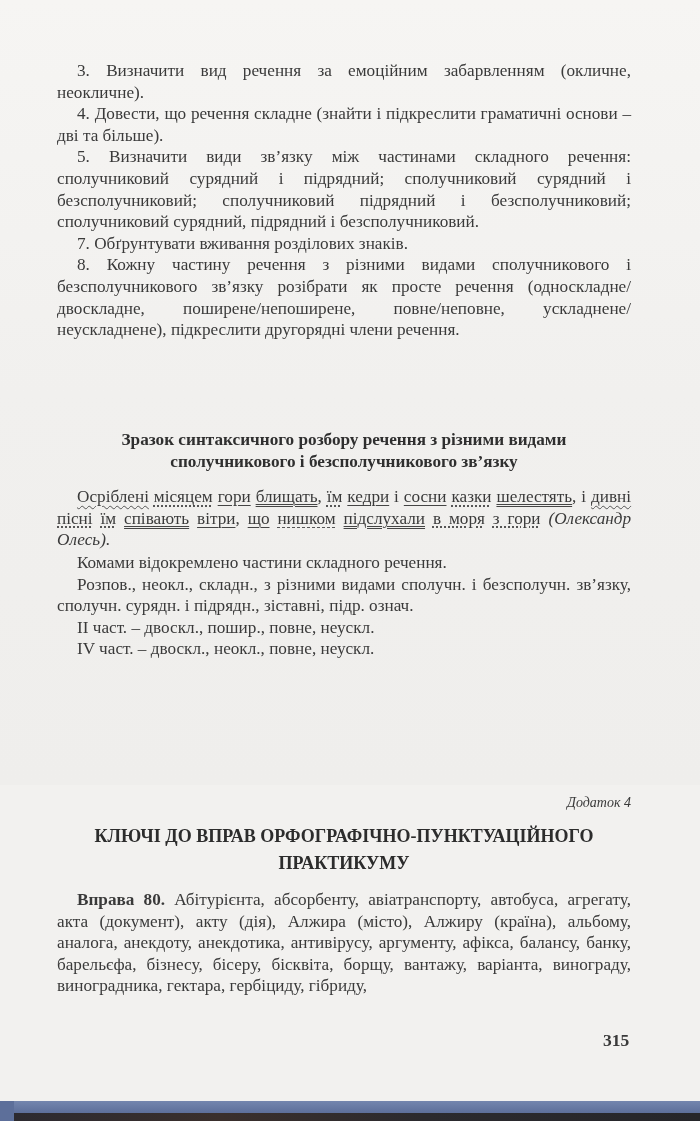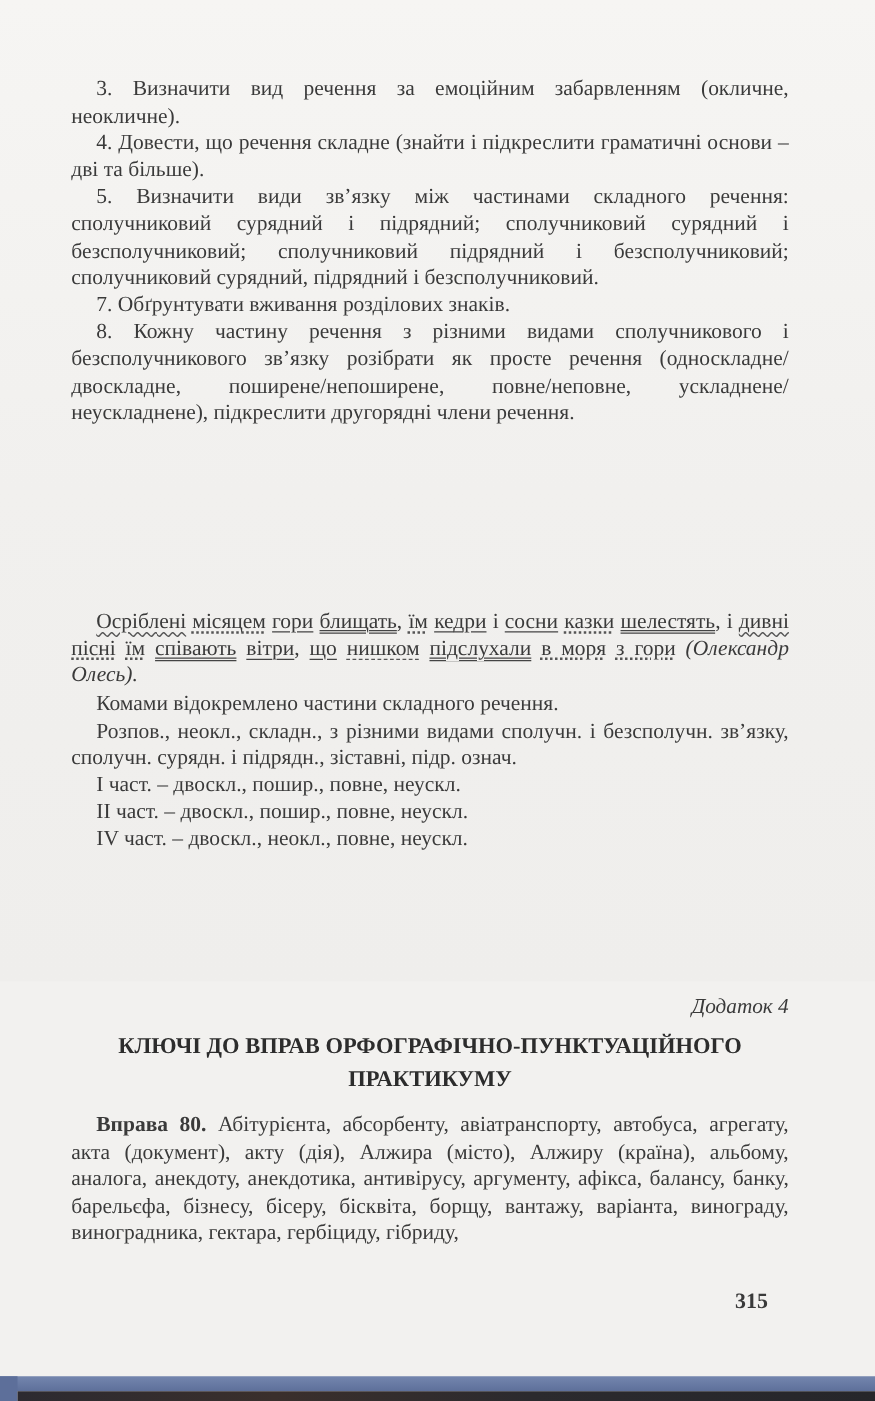--- a/index.html
+++ b/index.html
@@ -23,30 +23,30 @@
       letter-spacing: 0px;
     }
     .para { text-indent: 20px; margin: 0; }
     .heading {
       position: absolute; left: 57px; width: 574px;
       text-align: center; font-weight: bold; font-size: 17.2px; line-height: 22px;
       color: #2f2f2f;
     }
     .appendix {
       position: absolute; right: 69px; top: 795px;
-      font-style: italic; font-size: 17px;
+      font-style: italic; font-size: 14px;
     }
     .big-heading {
       position: absolute; left: 57px; width: 574px; top: 823px;
       text-align: center; font-weight: bold; font-size: 18px; line-height: 27px;
       font-family: "Liberation Serif", serif;
       color: #2c2c2c;
     }
     .page-number {
-      position: absolute; left: 588px; top: 1030px;
+      position: absolute; left: 603px; top: 1030px;
       font-weight: bold; font-size: 17.5px;
     }
     .u-wavy { text-decoration: underline wavy #555; text-underline-offset: 3px; text-decoration-thickness: 1px; }
     .u-dot { text-decoration: underline dotted #555; text-underline-offset: 3px; text-decoration-thickness: 1.5px; }
     .u-solid { text-decoration: underline solid #444; text-underline-offset: 3px; text-decoration-thickness: 1px; }
     .u-double { text-decoration: underline double #444; text-underline-offset: 2px; text-decoration-thickness: 1px; }
     .u-dashdot { text-decoration: underline dashed #555; text-underline-offset: 3px; text-decoration-thickness: 1px; }
     .italic { font-style: italic; }
     .bold { font-weight: bold; }
     .bottom-bar {
@@ -68,29 +68,32 @@
 <div class="page">
 
   <div class="text-block" style="top:60px;">
     <p class="para">3. Визначити вид речення за емоційним забарвленням (окличне, неокличне).</p>
     <p class="para">4. Довести, що речення складне (знайти і підкреслити граматичні основи – дві та більше).</p>
     <p class="para">5. Визначити види зв’язку між частинами складного речення: сполучниковий сурядний і підрядний; сполучниковий сурядний і безсполучниковий; сполучниковий підрядний і безсполучниковий; сполучниковий сурядний, підрядний і безсполучниковий.</p>
     <p class="para">7. Обґрунтувати вживання розділових знаків.</p>
     <p class="para">8. Кожну частину речення з різними видами сполучникового і безсполучникового зв’язку розібрати як просте речення (односкладне/двоскладне, поширене/непоширене, повне/неповне, ускладнене/неускладнене), підкреслити другорядні члени речення.</p>
   </div>
 
+  <div class="heading" style="top:429px;">
+    <div>Зразок синтаксичного розбору речення з різними видами</div>
+    <div>сполучникового і безсполучникового зв’язку</div>
+  </div>
 
   <div class="text-block" style="top:486px;">
     <p class="para"><span class="u-wavy">Осріблені</span> <span class="u-dot">місяцем</span> <span class="u-solid">гори</span> <span class="u-double">блищать</span><span>, </span><span class="u-dot">їм</span> <span class="u-solid">кедри</span><span> і </span><span class="u-solid">сосни</span> <span class="u-dot">казки</span> <span class="u-double">шелестять</span><span>,</span> <span>і</span> <span class="u-wavy">дивні</span> <span class="u-dot">пісні</span> <span class="u-dot">їм</span> <span class="u-double">співають</span> <span class="u-solid">вітри</span><span>,</span> <span class="u-solid">що</span> <span class="u-dashdot">нишком</span> <span class="u-double">підслухали</span> <span class="u-dot">в моря</span> <span class="u-dot">з гори</span> <span class="italic">(Олександр Олесь).</span></p>
   </div>
 
   <div class="text-block" style="top:552px;">
     <p class="para">Комами відокремлено частини складного речення.</p>
     <p class="para">Розпов., неокл., складн., з різними видами сполучн. і безсполучн. зв’язку, сполучн. суряд­н. і підрядн., зіставні, підр. означ.</p>
-    <p class="para">I част. – двоскл., пошир., повне, неускл.</p>
     <p class="para">II част. – двоскл., пошир., повне, неускл.</p>
     <p class="para">IV част. – двоскл., неокл., повне, неускл.</p>
   </div>
 
   <div class="appendix">Додаток 4</div>
 
   <div class="big-heading">
     <div>КЛЮЧІ ДО ВПРАВ ОРФОГРАФІЧНО-ПУНКТУАЦІЙНОГО</div>
     <div>ПРАКТИКУМУ</div>
   </div>

